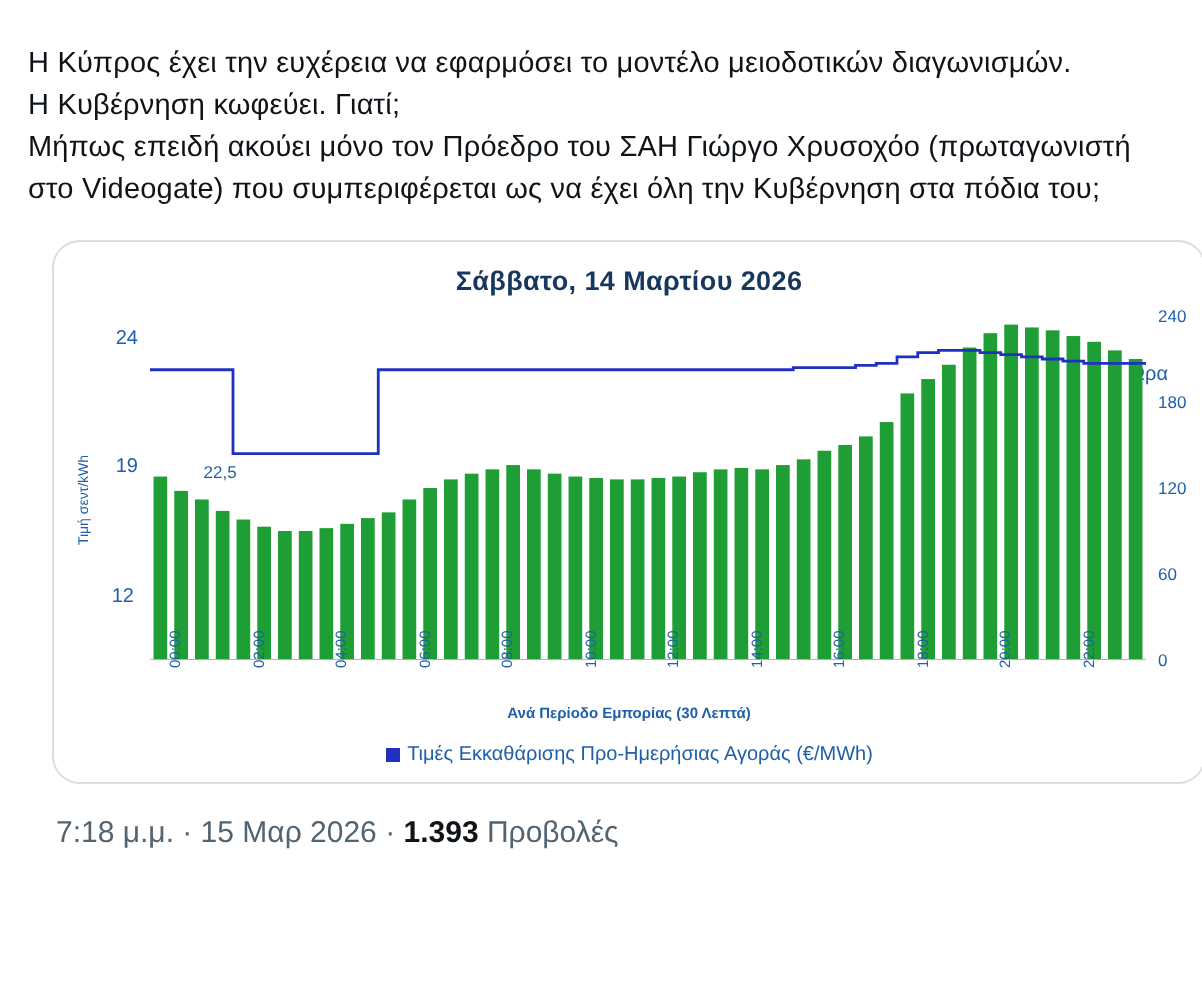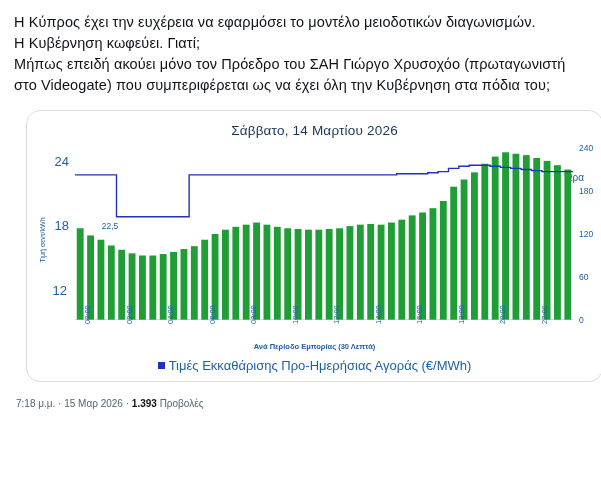--- a/index.html
+++ b/index.html
@@ -10,21 +10,21 @@
   body {
     width: 601px;
     height: 504px;
     font-family: "Liberation Sans", sans-serif;
     color: #0f1419;
     overflow: hidden;
   }
   .post {
     width: 601px;
     box-sizing: border-box;
-    padding: 12px 14px 0 14px;
+    padding: 22px 14px 0 14px;
   }
   .post-text {
     font-size: 14.5px;
     line-height: 21px;
     color: #0f1419;
     white-space: pre-wrap;
     letter-spacing: 0.1px;
   }
   .card {
     margin: 14px 12px 0 12px;
@@ -33,21 +33,21 @@
     background: #ffffff;
     box-sizing: border-box;
     width: 577px;
     height: 272px;
     position: relative;
     overflow: hidden;
   }
   .chart-title {
     text-align: center;
     font-size: 13.5px;
-    font-weight: normal;
+    font-weight: bold;
     color: #17375e;
     padding-top: 12px;
     letter-spacing: .2px;
   }
   .plot-wrap {
     position: relative;
     margin: 6px 10px 0 10px;
     height: 205px;
   }
   
@@ -79,21 +79,21 @@
   }
   .plot {
     position: absolute;
     left: 38px;
     top: 4px;
     width: 498px;
     height: 172px;
   }
   .ytick {
     position: absolute;
-    font-size: 13px;
+    font-size: 10px;
     color: #2060a8;
     text-align: right;
     width: 26px;
   }
   .ytick-r {
     position: absolute;
     font-size: 8.5px;
     color: #2060a8;
     text-align: left;
     width: 26px;
@@ -106,30 +106,30 @@
     transform-origin: left top;
     white-space: nowrap;
   }
   .legend {
     position: absolute;
     left: 0; right: 0;
     bottom: 8px;
     display: flex;
     justify-content: center;
     gap: 6px;
-    font-size: 13px;
+    font-size: 10px;
     color: #2060a8;
   }
   .legend-item { display: flex; align-items: center; gap: 4px; }
   .swatch { width: 7px; height: 7px; display: inline-block; }
   .sw-blue { background: #2030c0; }
   .sw-green { background: #1e9e34; }
   .meta {
-    margin: 16px 14px 0 2px;
-    font-size: 10px;
+    margin: 16px 14px 0 14px;
+    font-size: 15px;
     color: #536471;
   }
   .meta b { color: #0f1419; font-weight: bold; }
   svg { display: block; }
 </style>
 </head>
 <body>
 
 <div class="post">
   <div class="post-text">Η Κύπρος έχει την ευχέρεια να εφαρμόσει το μοντέλο μειοδοτικών διαγωνισμών.
@@ -194,21 +194,21 @@
             <rect x="468.64" y="12.90" width="6.85" height="159.10" fill="#1e9e34"></rect>
             <rect x="479.01" y="17.20" width="6.85" height="154.80" fill="#1e9e34"></rect>
             <rect x="489.39" y="21.50" width="6.85" height="150.50" fill="#1e9e34"></rect>
             <line x1="0" y1="172" x2="498" y2="172" stroke="#9bb7d4" stroke-width="1"></line>
             <path d="M 0.00 26.88 L 10.38 26.88 L 10.38 26.88 L 20.75 26.88 L 20.75 26.88 L 31.13 26.88 L 31.13 26.88 L 41.50 26.88 L 41.50 68.80 L 51.88 68.80 L 51.88 68.80 L 62.25 68.80 L 62.25 68.80 L 72.63 68.80 L 72.63 68.80 L 83.00 68.80 L 83.00 68.80 L 93.38 68.80 L 93.38 68.80 L 103.75 68.80 L 103.75 68.80 L 114.13 68.80 L 114.13 26.88 L 124.50 26.88 L 124.50 26.88 L 134.88 26.88 L 134.88 26.88 L 145.25 26.88 L 145.25 26.88 L 155.63 26.88 L 155.63 26.88 L 166.00 26.88 L 166.00 26.88 L 176.38 26.88 L 176.38 26.88 L 186.75 26.88 L 186.75 26.88 L 197.13 26.88 L 197.13 26.88 L 207.50 26.88 L 207.50 26.88 L 217.88 26.88 L 217.88 26.88 L 228.25 26.88 L 228.25 26.88 L 238.63 26.88 L 238.63 26.88 L 249.00 26.88 L 249.00 26.88 L 259.38 26.88 L 259.38 26.88 L 269.75 26.88 L 269.75 26.88 L 280.13 26.88 L 280.13 26.88 L 290.50 26.88 L 290.50 26.88 L 300.88 26.88 L 300.88 26.88 L 311.25 26.88 L 311.25 26.88 L 321.63 26.88 L 321.63 25.80 L 332.00 25.80 L 332.00 25.80 L 342.38 25.80 L 342.38 25.80 L 352.75 25.80 L 352.75 24.72 L 363.13 24.72 L 363.13 23.65 L 373.50 23.65 L 373.50 20.42 L 383.88 20.42 L 383.88 18.28 L 394.25 18.28 L 394.25 17.20 L 404.63 17.20 L 404.63 17.20 L 415.00 17.20 L 415.00 18.28 L 425.38 18.28 L 425.38 19.35 L 435.75 19.35 L 435.75 20.42 L 446.13 20.42 L 446.13 21.50 L 456.50 21.50 L 456.50 22.58 L 466.88 22.58 L 466.88 23.65 L 477.25 23.65 L 477.25 23.65 L 487.63 23.65 L 487.63 23.65 L 498.00 23.65" fill="none" stroke="#2030c0" stroke-width="1.4"></path>
           </svg>
       </div>
 
       <div id="ytick-left">
           <div class="ytick" style="left: 4px; top: 138.75px;">12</div>
-          <div class="ytick" style="left: 6px; top: 74.25px;">18</div>
+          <div class="ytick" style="left: 6px; top: 74.25px;">19</div>
           <div class="ytick" style="left: 6px; top: 9.75px;">24</div>
         </div>
       <div id="ytick-right">
           <div class="ytick-r" style="left: 542px; top: 171px;">0</div>
           <div class="ytick-r" style="left: 542px; top: 128px;">60</div>
           <div class="ytick-r" style="left: 542px; top: 85px;">120</div>
           <div class="ytick-r" style="left: 542px; top: 42px;">180</div>
           <div class="ytick-r" style="left: 542px; top: -1px;">240</div>
         </div>
       <div id="xticks">

